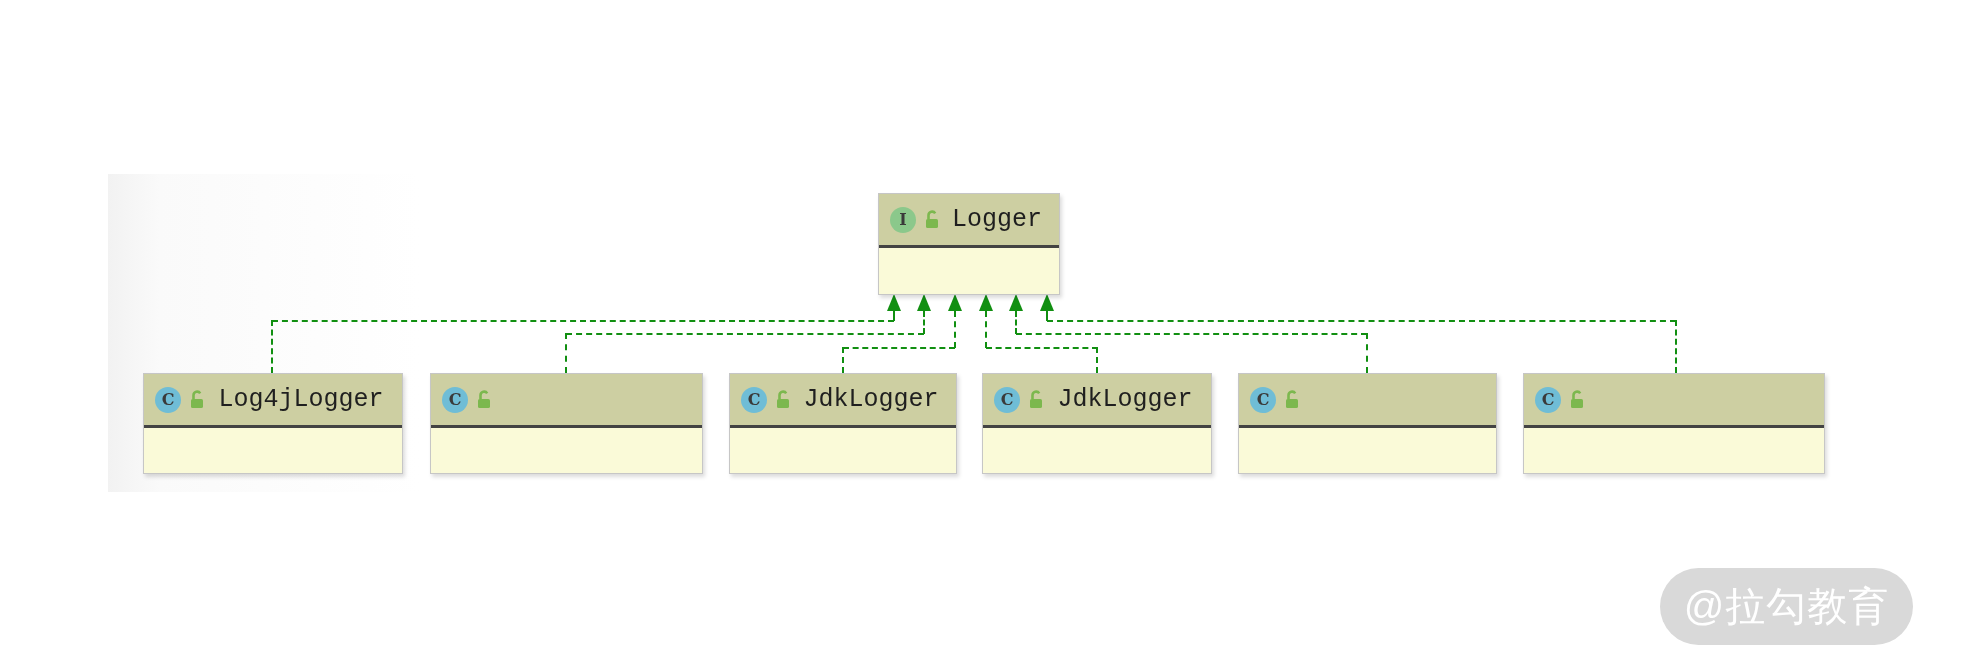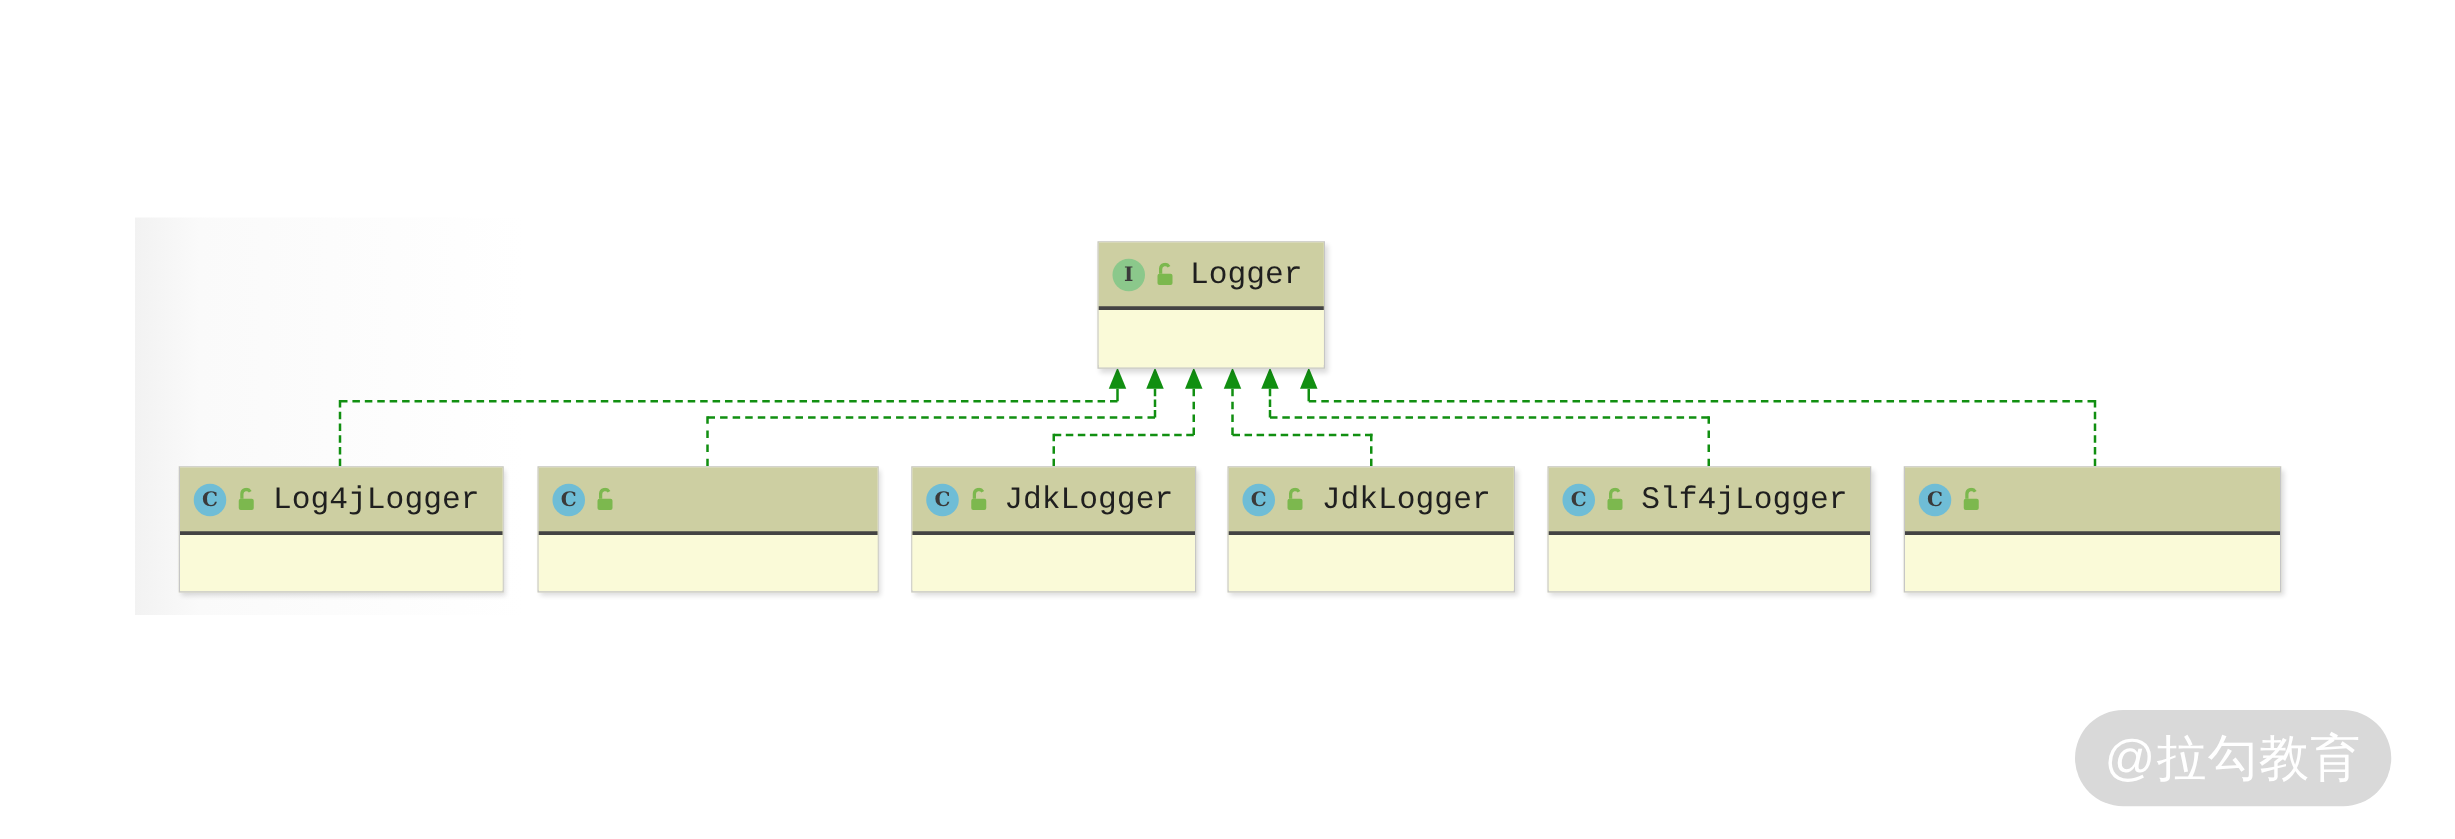--- a/index.html
+++ b/index.html
@@ -143,21 +143,20 @@
     <div class="uml-body"></div>
   </div>
 
   <div class="uml-box" style="left:1238px;top:373px;width:259px">
     <div class="uml-header">
       <span class="badge cls">C</span>
       <svg class="lock" viewBox="0 0 18 20">
         <rect x="3" y="9" width="12" height="9" rx="1.6" fill="#7cb84e"></rect>
         <path d="M5.5 9 V5.2 A3.6 3.6 0 0 1 12.2 3.4" fill="none" stroke="#7cb84e" stroke-width="2.6"></path>
       </svg>
-      <span class="uml-label">Slf4jLogger</span>
     </div>
     <div class="uml-body"></div>
   </div>
 
   <div class="uml-box" style="left:1523px;top:373px;width:302px">
     <div class="uml-header">
       <span class="badge cls">C</span>
       <svg class="lock" viewBox="0 0 18 20">
         <rect x="3" y="9" width="12" height="9" rx="1.6" fill="#7cb84e"></rect>
         <path d="M5.5 9 V5.2 A3.6 3.6 0 0 1 12.2 3.4" fill="none" stroke="#7cb84e" stroke-width="2.6"></path>

